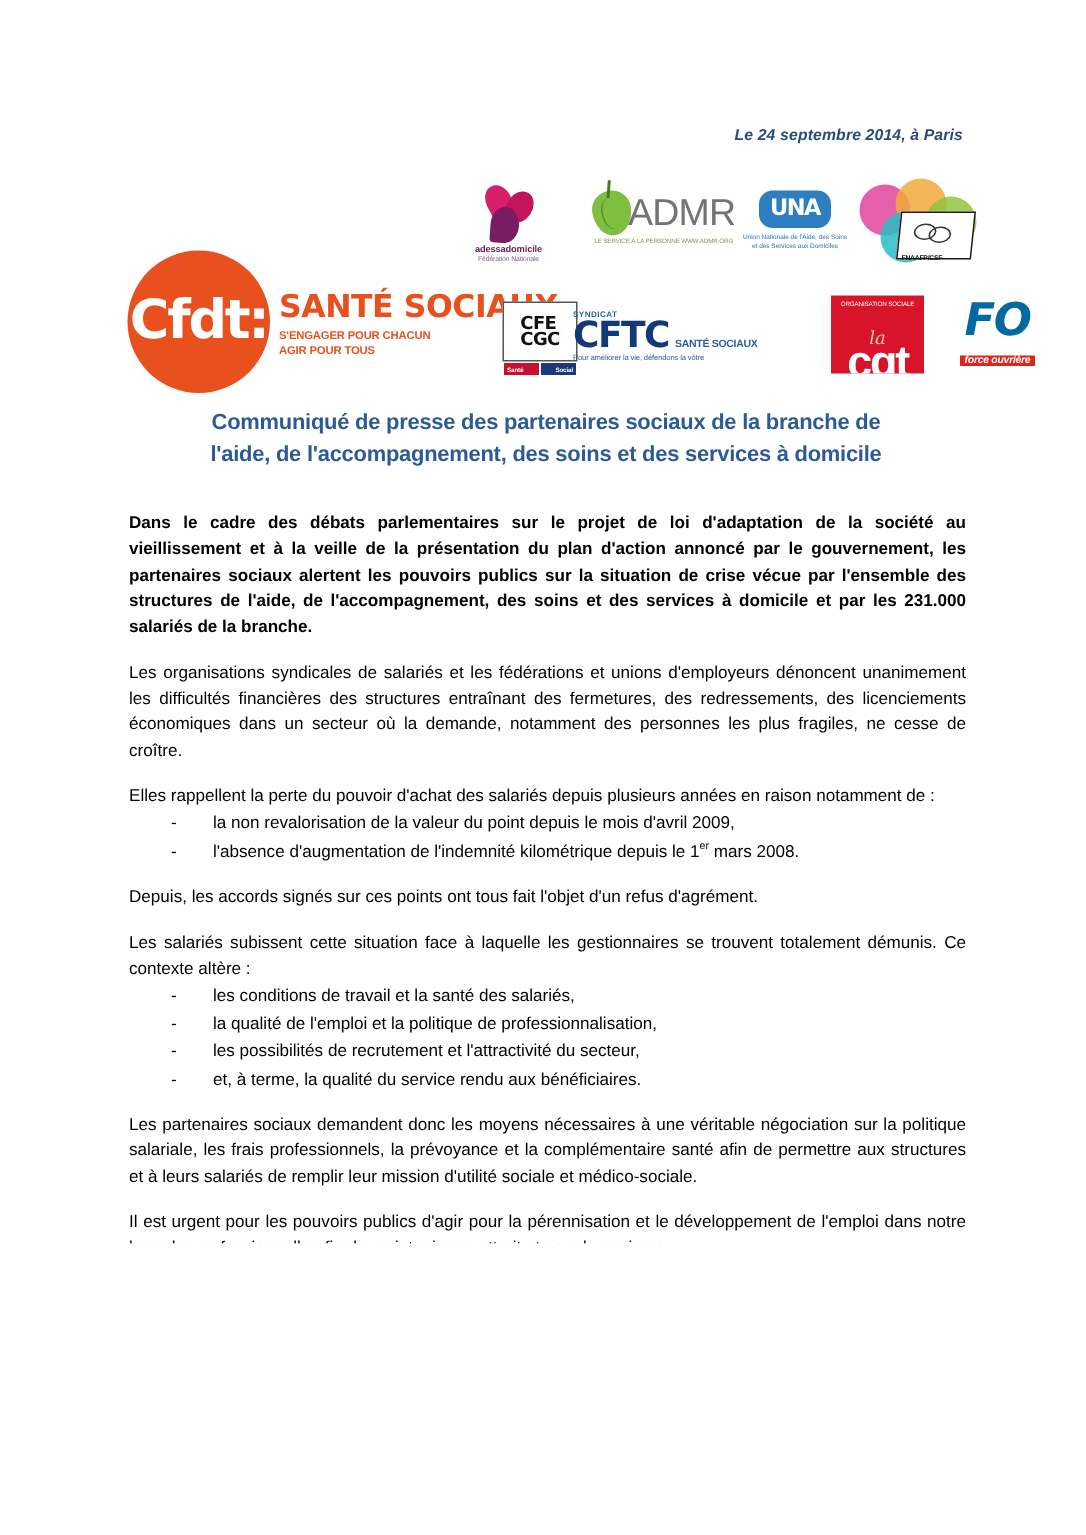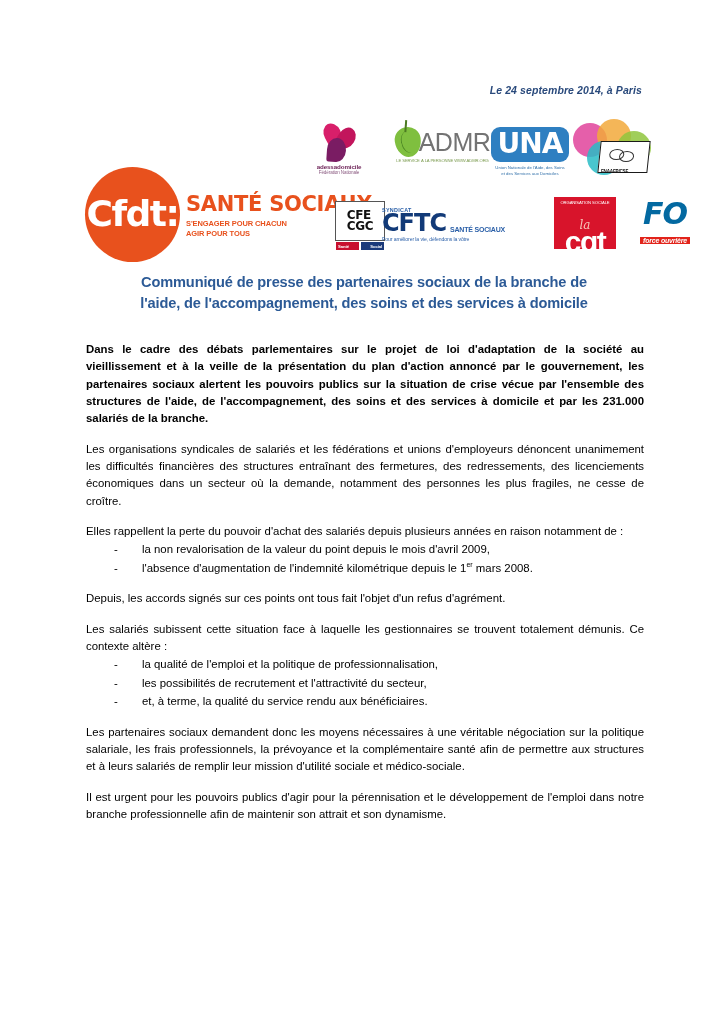--- a/index.html
+++ b/index.html
@@ -144,21 +144,21 @@
 
   
   .una { left: 395px; top: 12px; width: 110px; }
   .una-mark {
     display: inline-block;
     background: #2e7fc1;
     border-radius: 9px;
     padding: 3px 7px 4px 7px;
   }
   .una-mark span {
-    color: #ffffff; font-size: 28px; font-weight: bold; letter-spacing: -1px;
+    color: #ffffff; font-size: 15px; font-weight: bold; letter-spacing: -1px;
     line-height: 1; font-family: "DejaVu Sans", sans-serif;
   }
   .una-sub { font-size: 4.3px; color: #2e6ea8; margin-top: 3px; line-height: 1.35; }
 
   
   .fnaafp { left: 490px; top: 4px; width: 84px; }
   .fn-mark { position: relative; width: 78px; height: 56px; margin: 0 auto; }
   .fn-mark i { position: absolute; border-radius: 50%; opacity: 0.85; display: block; }
   .fnc1 { width: 34px; height: 34px; background: #e0439b; left: 0px;  top: 4px; }
   .fnc2 { width: 34px; height: 34px; background: #f2a93b; left: 24px; top: 0px; }
@@ -421,20 +421,21 @@
     <p class="bold">Dans le cadre des débats parlementaires sur le projet de loi d'adaptation de la société au vieillissement et à la veille de la présentation du plan d'action annoncé par le gouvernement, les partenaires sociaux alertent les pouvoirs publics sur la situation de crise vécue par l'ensemble des structures de l'aide, de l'accompagnement, des soins et des services à domicile et par les 231.000 salariés de la branche.</p>
     <p>Les organisations syndicales de salariés et les fédérations et unions d'employeurs dénoncent unanimement les difficultés financières des structures entraînant des fermetures, des redressements, des licenciements économiques dans un secteur où la demande, notamment des personnes les plus fragiles, ne cesse de croître.</p>
     <p class="tight">Elles rappellent la perte du pouvoir d'achat des salariés depuis plusieurs années en raison notamment de :</p>
     <ul>
       <li>la non revalorisation de la valeur du point depuis le mois d'avril 2009,</li>
       <li><span>l'absence d'augmentation de l'indemnité kilométrique depuis le 1</span><sup>er</sup><span> mars 2008.</span></li>
     </ul>
     <p>Depuis, les accords signés sur ces points ont tous fait l'objet d'un refus d'agrément.</p>
     <p class="tight">Les salariés subissent cette situation face à laquelle les gestionnaires se trouvent totalement démunis. Ce contexte altère :</p>
     <ul>
+      <li>les conditions de travail et la santé des salariés,</li>
       <li>la qualité de l'emploi et la politique de professionnalisation,</li>
       <li>les possibilités de recrutement et l'attractivité du secteur,</li>
       <li>et, à terme, la qualité du service rendu aux bénéficiaires.</li>
     </ul>
     <p>Les partenaires sociaux demandent donc les moyens nécessaires à une véritable négociation sur la politique salariale, les frais professionnels, la prévoyance et la complémentaire santé afin de permettre aux structures et à leurs salariés de remplir leur mission d'utilité sociale et médico-sociale.</p>
     <p>Il est urgent pour les pouvoirs publics d'agir pour la pérennisation et le développement de l'emploi dans notre branche professionnelle afin de maintenir son attrait et son dynamisme.</p>
   </div>
 
   <div class="contacts">
     <div class="contacts-title">Contacts Presse :</div>

